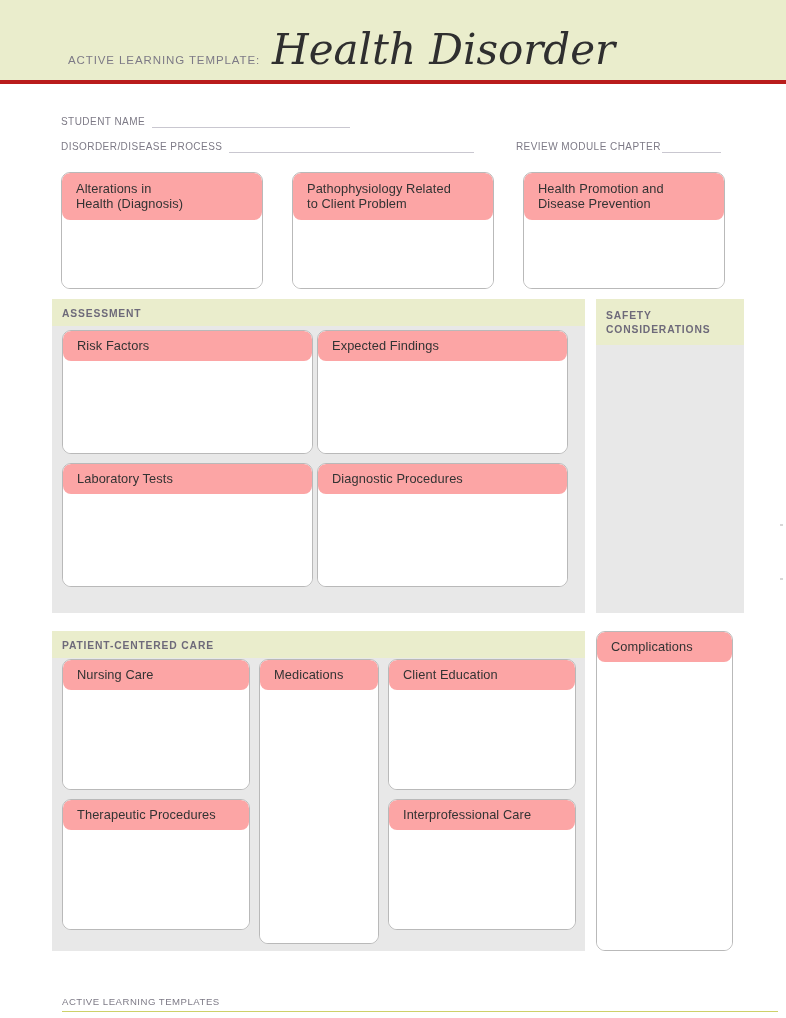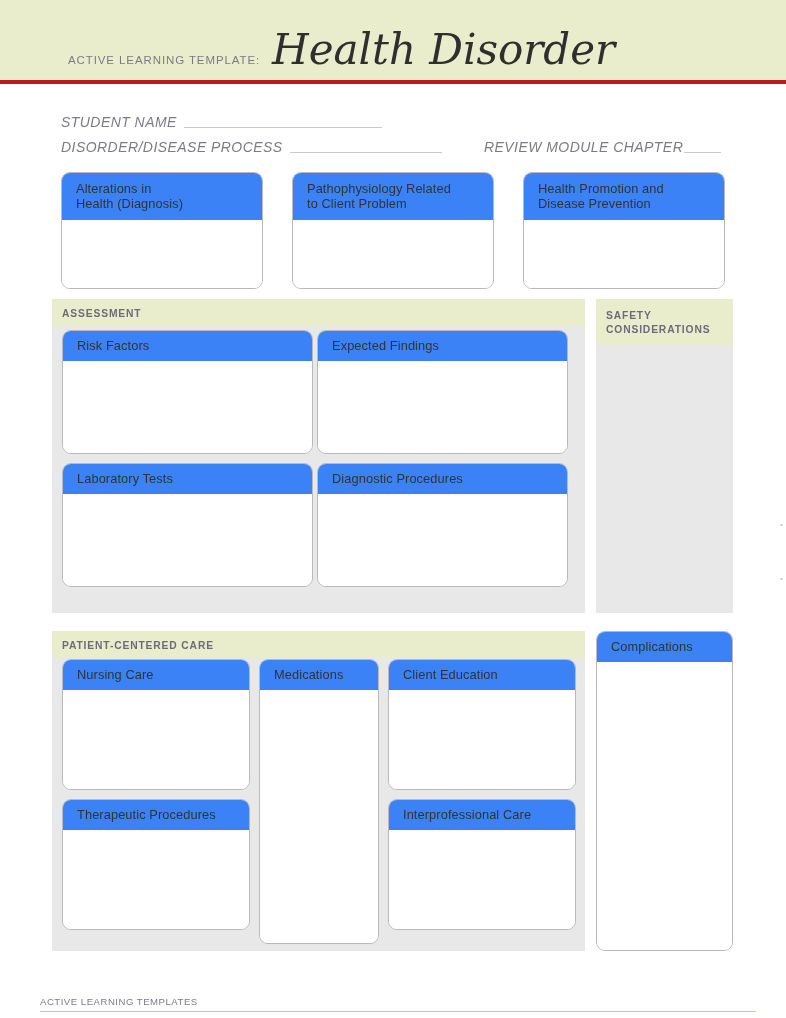--- a/index.html
+++ b/index.html
@@ -64,27 +64,26 @@
     top: 108px;
     width: 660px;
   }
   .form-row {
     display: flex;
     align-items: flex-end;
     height: 20px;
   }
   .form-row + .form-row { margin-top: 5px; }
   .field-label {
-    font-size: 14px;
+    font-size: 10px;
     letter-spacing: 0.45px;
     color: #7d7a86;
     text-transform: uppercase;
     white-space: nowrap;
     line-height: 12px;
-    font-style: italic;
   }
   .field-rule {
     border-bottom: 1px solid #c9c7d0;
     height: 12px;
     margin-left: 7px;
   }
   .rule-student { width: 198px; }
   .rule-disorder { width: 298px; }
   .rule-chapter  { width: 72px; margin-left: 1px; }
   .label-chapter { margin-left: 22px; padding-left: 20px; }
@@ -93,27 +92,28 @@
   .card {
     background: #ffffff;
     border: 1px solid #b9b9b9;
     border-radius: 9px;
     box-sizing: border-box;
     overflow: hidden;
     display: flex;
     flex-direction: column;
   }
   .card-head {
-    background: #3b82f6;
+    background: #fca5a5;
     padding: 7px 9px 8px 14px;
     font-size: 12.8px;
     line-height: 15px;
     color: #333333;
     letter-spacing: 0.1px;
     flex: 0 0 auto;
+    border-radius: 8px;
   }
   .card-head.two-line { padding-top: 8px; padding-bottom: 9px; }
   .card-body { flex: 1 1 auto; background: #ffffff; }
 
   
   .top-cards {
     position: absolute;
     left: 61px;
     top: 172px;
     width: 664px;
@@ -180,41 +180,41 @@
   }
   .pcc-col-wide { width: 188px; }
   .pcc-col-mid  { width: 120px; }
   .pcc-col-wide .card { height: 131px; }
   .pcc-col-mid .card  { height: 100%; }
 
   
   #panel-safety {
     left: 596px;
     top: 299px;
-    width: 137px;
+    width: 148px;
     height: 314px;
   }
   #panel-safety .panel-head {
     line-height: 14px;
     padding: 10px 8px 8px 10px;
   }
 
   
   #card-complications {
     position: absolute;
     left: 596px;
     top: 631px;
     width: 137px;
     height: 320px;
   }
 
   
   .footer {
     position: absolute;
-    left: 40px;
+    left: 62px;
     top: 991px;
     width: 716px;
     border-bottom: 1.5px solid #cdd16a;
     padding-bottom: 2px;
   }
   .footer-text {
     font-size: 9.6px;
     letter-spacing: 0.5px;
     color: #7d7a86;
     text-transform: uppercase;

